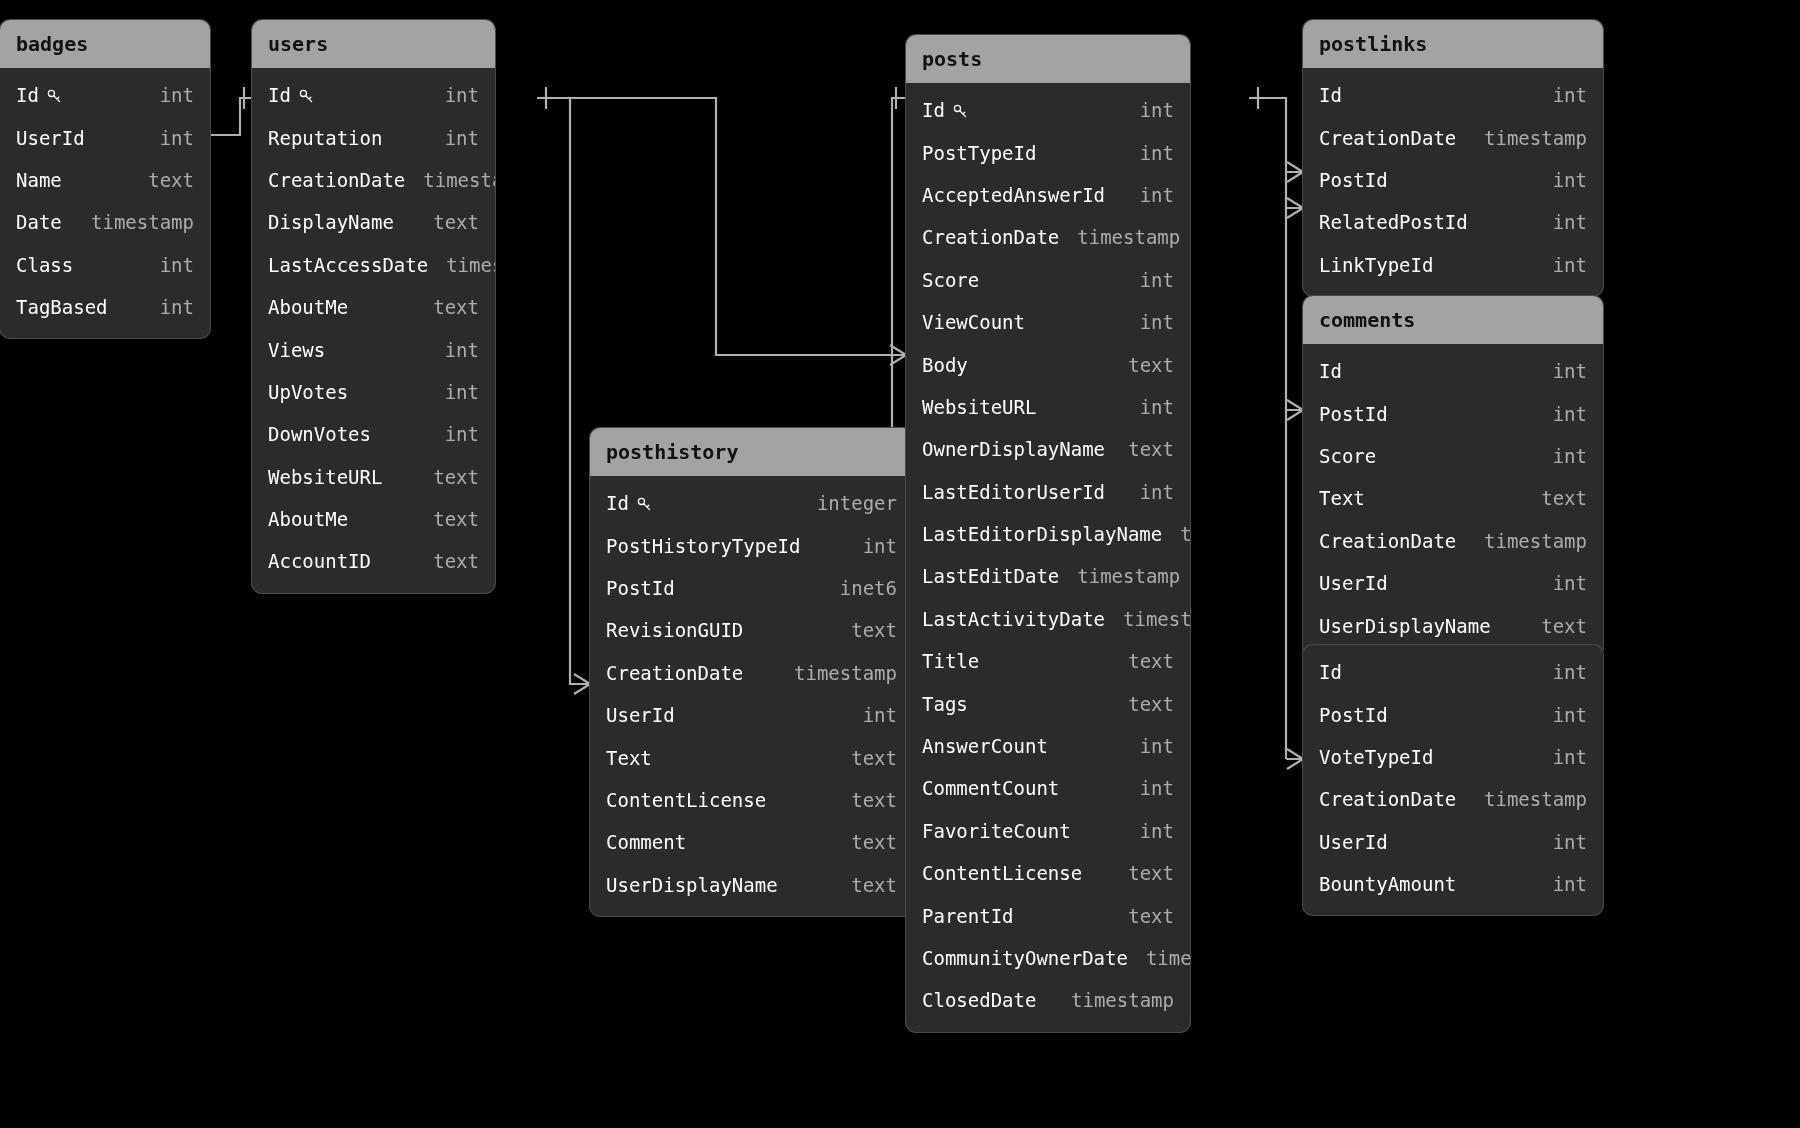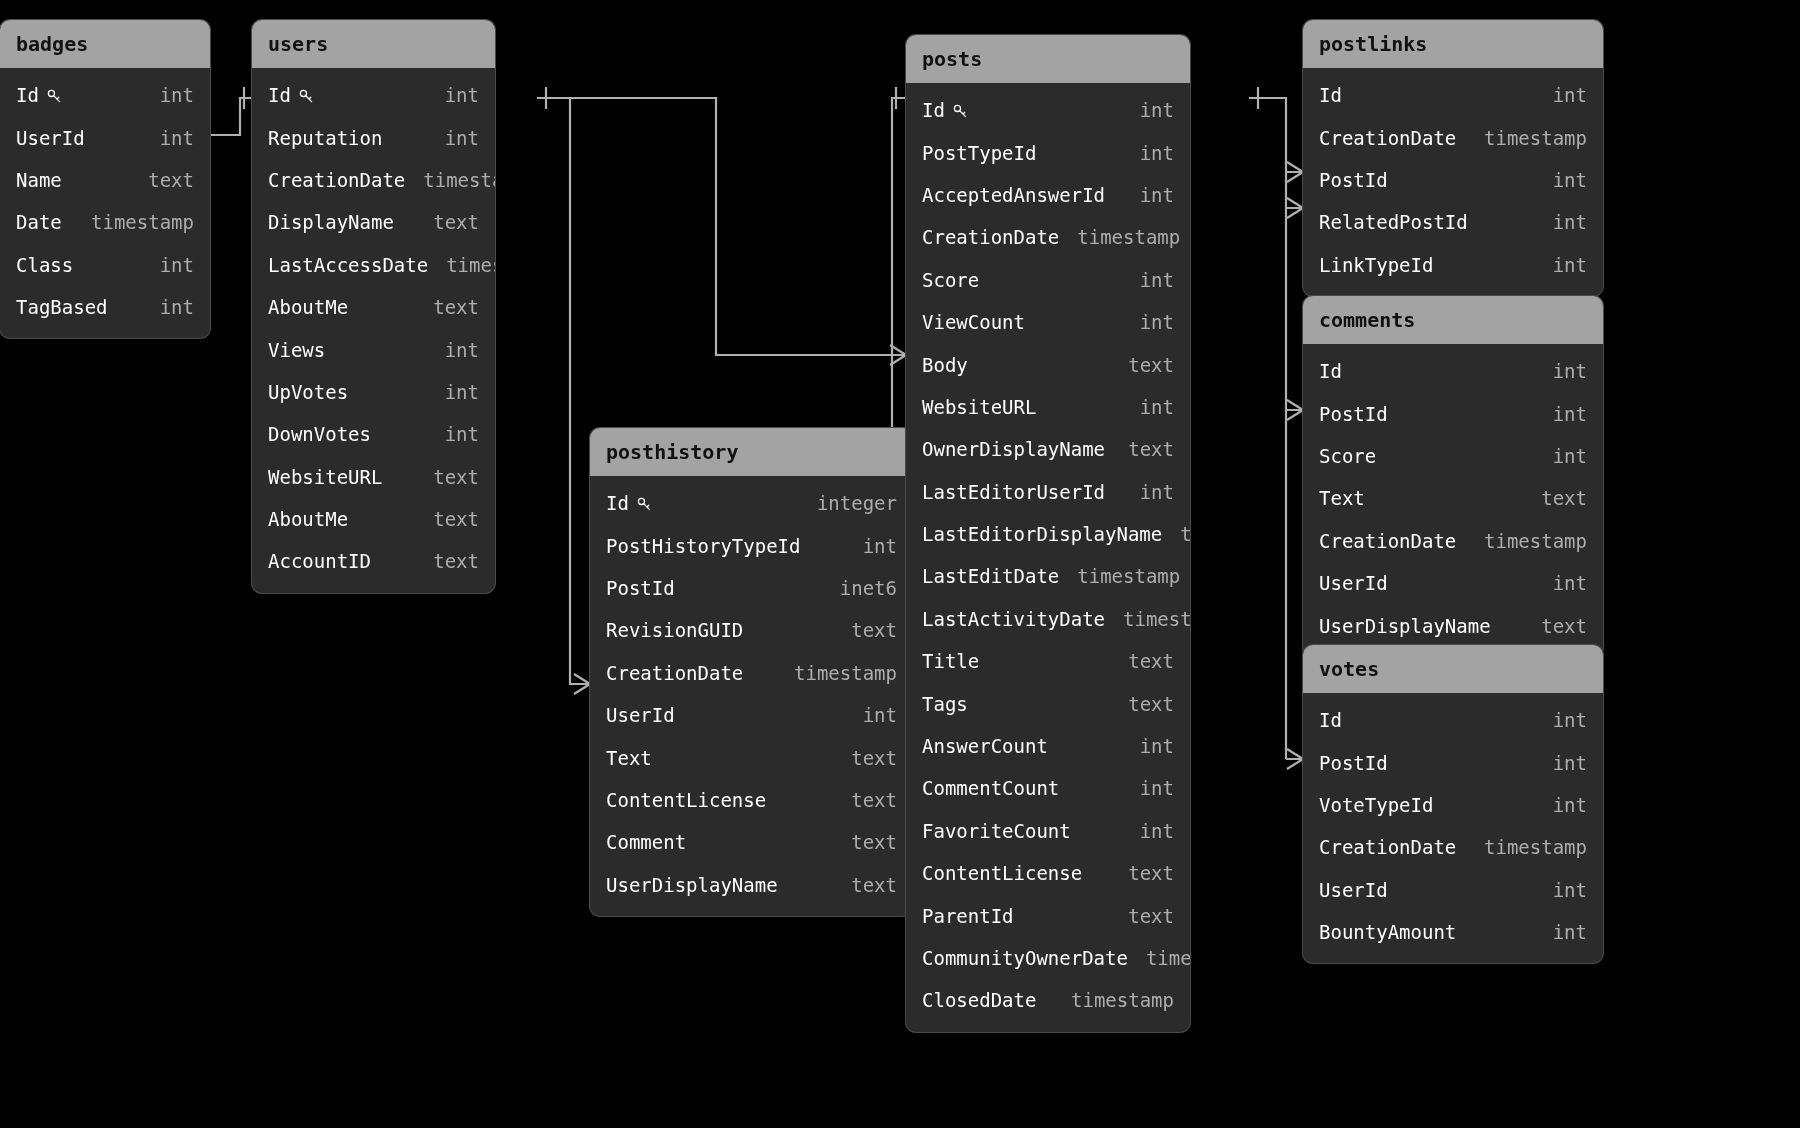--- a/index.html
+++ b/index.html
@@ -560,21 +560,20 @@
           </div>
           <div class="field-row">
             <div class="field-name">
               <span>UserDisplayName</span>
             </div>
             <span class="field-type">text</span>
           </div>
         </div>
       </div>
       <div class="table-card" style="left: 1303px; top: 645px; width: 300px;">
-        <div class="table-header">votes</div>
         <div class="table-body">
           <div class="field-row">
             <div class="field-name">
               <span>Id</span>
             </div>
             <span class="field-type">int</span>
           </div>
           <div class="field-row">
             <div class="field-name">
               <span>PostId</span>

